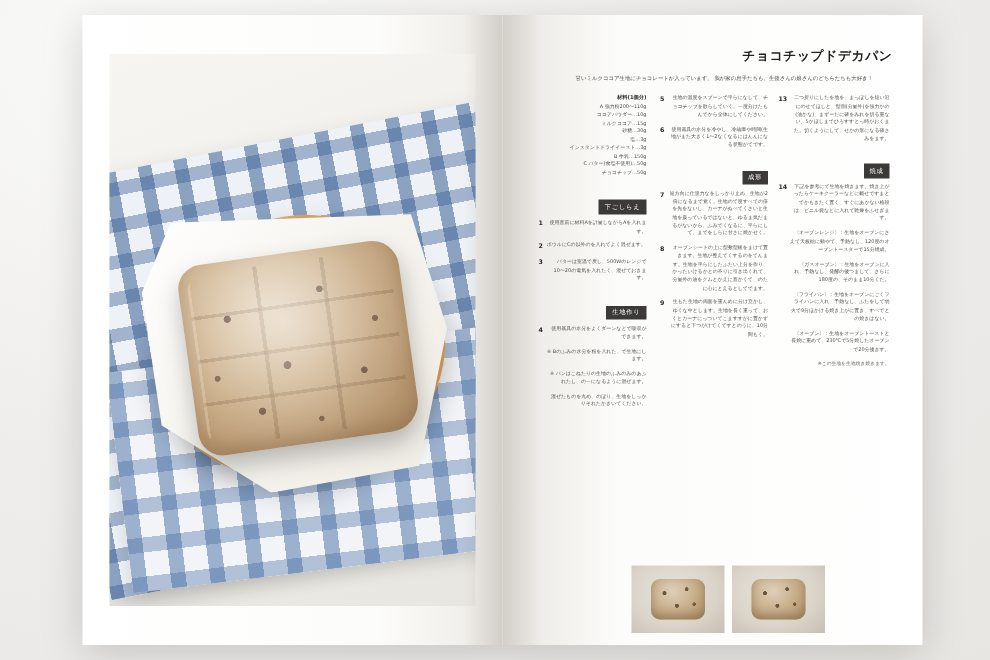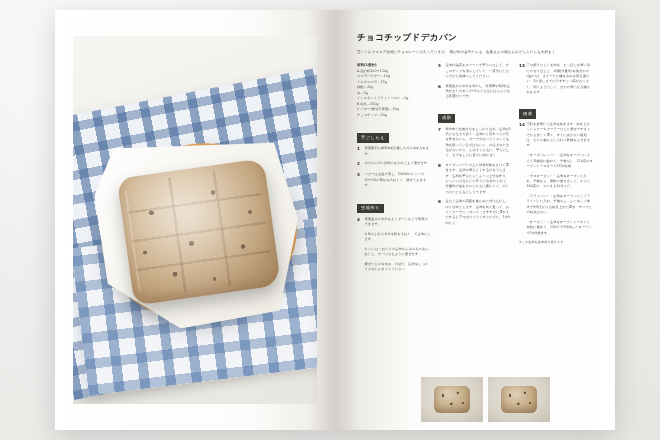--- a/index.html
+++ b/index.html
@@ -32,20 +32,21 @@
     top: 10px;
     width: 560px;
     height: 420px;
     display: flex;
     filter: drop-shadow(0 6px 14px rgba(0,0,0,0.16));
   }
   .page {
     position: relative;
     background: #fdfdfb;
     overflow: hidden;
+    text-align: right;
   }
   .page.left {
     width: 280px;
     height: 420px;
     background: linear-gradient(90deg, #ffffff 0%, #fcfcfa 70%, #ece9e4 100%);
   }
   .page.right {
     width: 280px;
     height: 420px;
     background: linear-gradient(270deg, #ffffff 0%, #fcfcfa 72%, #e9e6e1 100%);

